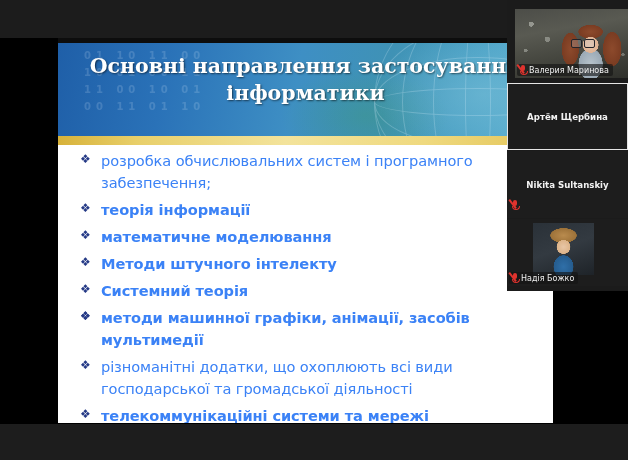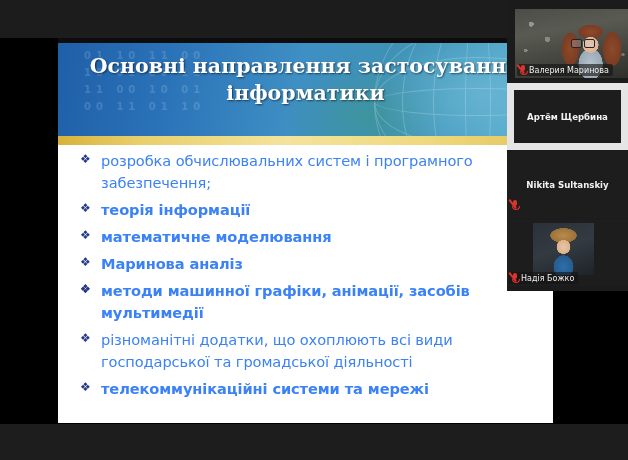--- a/index.html
+++ b/index.html
@@ -166,21 +166,21 @@
     background: #1b1b1b;
   }
   .tile {
     position: absolute;
     left: 0;
     width: 121px;
     background: #1d1d1d;
     overflow: hidden;
   }
   .tile.t1 { top: 9px;  height: 69px; left: 8px; width: 135px; }
-  .tile.t2 { top: 83px;  height: 67px; border: 7px solid #e5e5e5; box-sizing: border-box; padding-left: 8px; }
+  .tile.t2 { top: 83px;  height: 67px; border: 1px solid #e5e5e5; box-sizing: border-box; padding-left: 8px; }
   .tile.t3 { top: 151px; height: 67px; }
   .tile.t4 { top: 219px; height: 67px; }
   .name-chip {
     position: absolute;
     left: 2px;
     bottom: 2px;
     display: flex;
     align-items: center;
     gap: 3px;
     background: rgba(20,20,20,0.62);
@@ -333,21 +333,25 @@
       <div class="bullet bold">
         <span class="dia"></span>
         <span>теорія інформації</span>
       </div>
       <div class="bullet bold">
         <span class="dia"></span>
         <span>математичне моделювання</span>
       </div>
       <div class="bullet bold">
         <span class="dia"></span>
-        <span>Маринова аналіз</span>
+        <span>Методи штучного інтелекту</span>
+      </div>
+      <div class="bullet bold">
+        <span class="dia"></span>
+        <span>Системний теорія</span>
       </div>
       <div class="bullet bold">
         <span class="dia"></span>
       </div>
       <div class="bullet bold">
         <span class="dia"></span>
         <span>методи машинної графіки, анімації, засобів мультимедії</span>
       </div>
       <div class="bullet">
         <span class="dia"></span>

